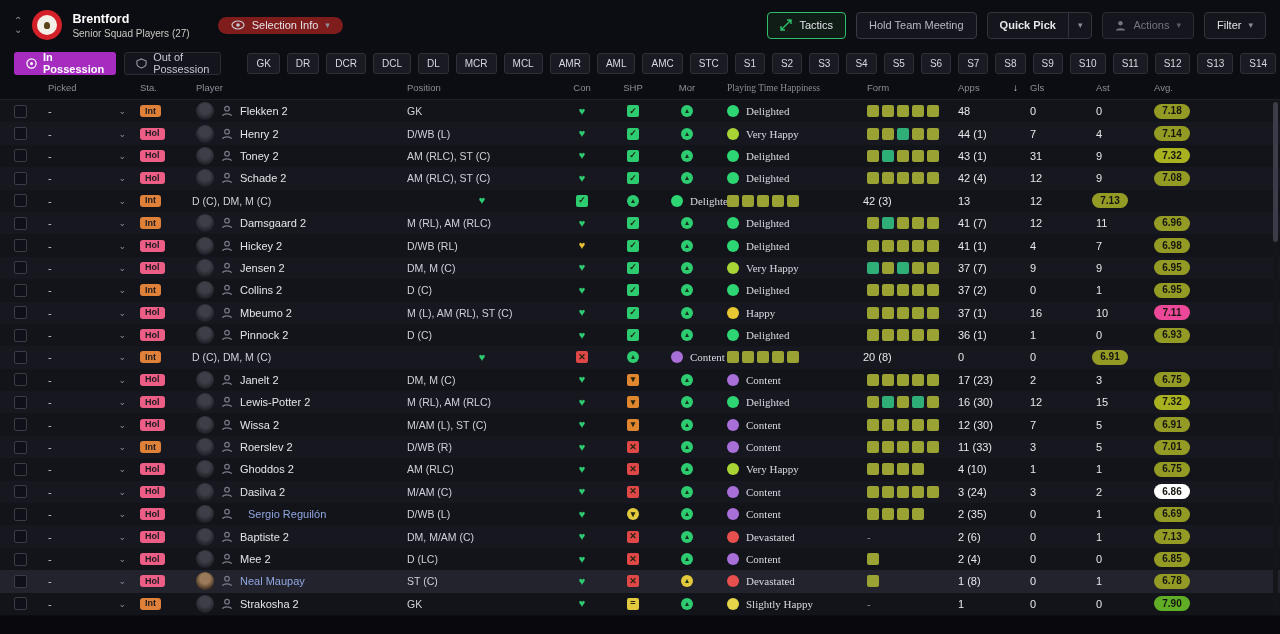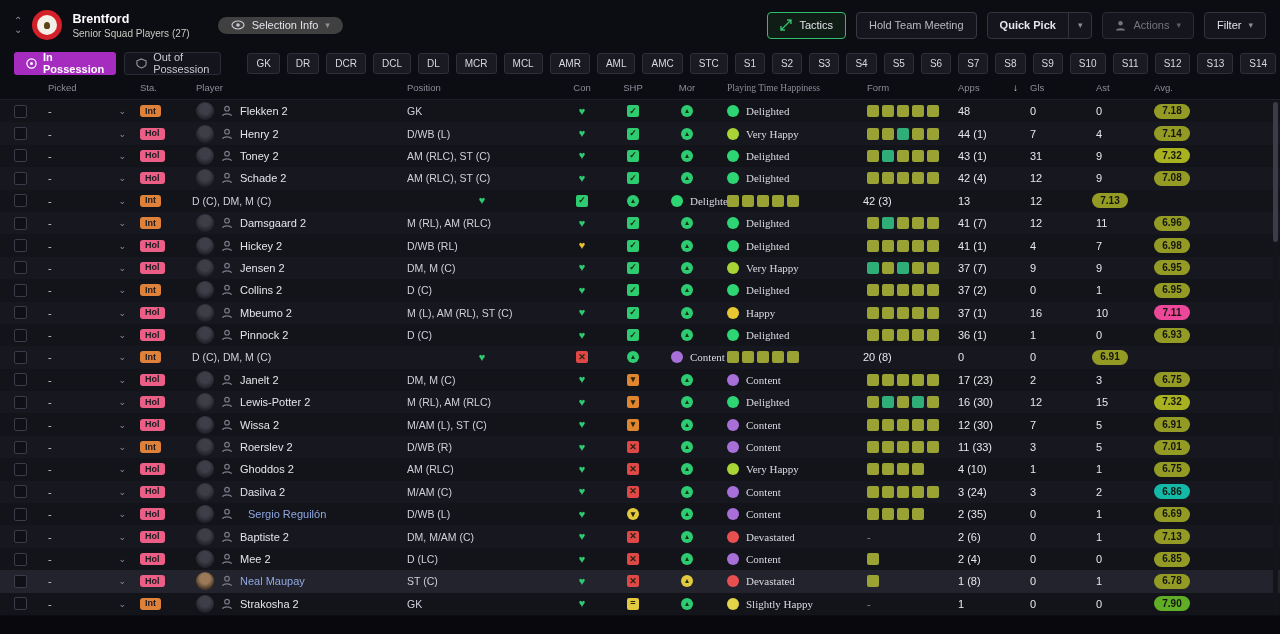--- a/index.html
+++ b/index.html
@@ -16,21 +16,21 @@
   
   .topbar { display:flex; align-items:center; height:50px; padding:0 14px; gap:10px; }
   .nav-chevrons { display:flex; flex-direction:column; gap:0; color:#8d8d99; font-size:10px; line-height:9px; cursor:pointer; }
   .crest { width:30px; height:30px; border-radius:50%; background:#d42029; position:relative; flex:0 0 auto; }
   .crest::before { content:""; position:absolute; inset:5px; border-radius:50%; background:#f3f0e8; }
   .crest::after { content:""; position:absolute; left:12px; top:12px; width:6px; height:7px; border-radius:50% 50% 40% 40%; background:#5a4416; }
   .title-block { display:flex; flex-direction:column; gap:2px; margin-right:18px; }
   .team-name { font-size:12.5px; font-weight:bold; color:#ffffff; }
   .subtitle { font-size:10px; color:#c9c9c2; }
   button { background:none; border:none; color:inherit; font:inherit; cursor:pointer; }
-  .pill-btn { display:flex; align-items:center; gap:7px; height:17px; padding:0 13px; border-radius:14px; background:#404040; color:#e2e2e8; font-size:11px; }
+  .pill-btn { display:flex; align-items:center; gap:7px; height:17px; padding:0 13px; border-radius:14px; background:#7f1d1d; color:#e2e2e8; font-size:11px; }
   .pill-btn .chev, .chev { color:#8d8d99; font-size:9px; }
   .spacer { flex:1; }
   .btn { display:flex; align-items:center; gap:7px; height:27px; padding:0 12px; border:1px solid #33333f; border-radius:4px; background:#15151e; font-size:11px; color:#e2e2e8; }
   .btn.tactics { background:#0f1d16; }
   .btn.meeting { color:#b8b8c2; border-color:#3a3a46; }
   .btn.dim { color:#74747f; border-color:#2c2c36; }
   .btn.dim .chev { color:#5c5c66; }
   .split-btn { display:flex; align-items:stretch; height:27px; border:1px solid #33333f; border-radius:4px; background:#15151e; font-size:11px; }
   .split-main { display:flex; align-items:center; padding:0 12px; font-weight:bold; }
   .split-chev { display:flex; align-items:center; padding:0 9px; border-left:1px solid #33333f; color:#8d8d99; font-size:9px; }
@@ -1080,21 +1080,21 @@
           <span class="form-sq" style="background: rgb(153, 162, 51);"></span>
           <span class="form-sq" style="background: rgb(153, 162, 51);"></span>
           <span class="form-sq" style="background: rgb(153, 162, 51);"></span>
           <span class="form-sq" style="background: rgb(153, 162, 51);"></span>
           <span class="form-sq" style="background: rgb(153, 162, 51);"></span>
         </div>
     <div class="cell c-apps">3 (24)</div>
     <div class="cell c-gls">3</div>
     <div class="cell c-ast">2</div>
     <div class="cell c-avg">
-          <span class="avg-badge" style="background: #14b8a6;">6.86</span>
+          <span class="avg-badge" style="background: #ffffff;">6.86</span>
         </div>
   </div>
 
   <div class="row grid-cols">
     <div class="cell c-check">
           <span class="checkbox"></span>
         </div>
     <div class="cell c-picked">
       <span class="picked-val">-</span>
       <span class="dd-chev">⌄</span>

